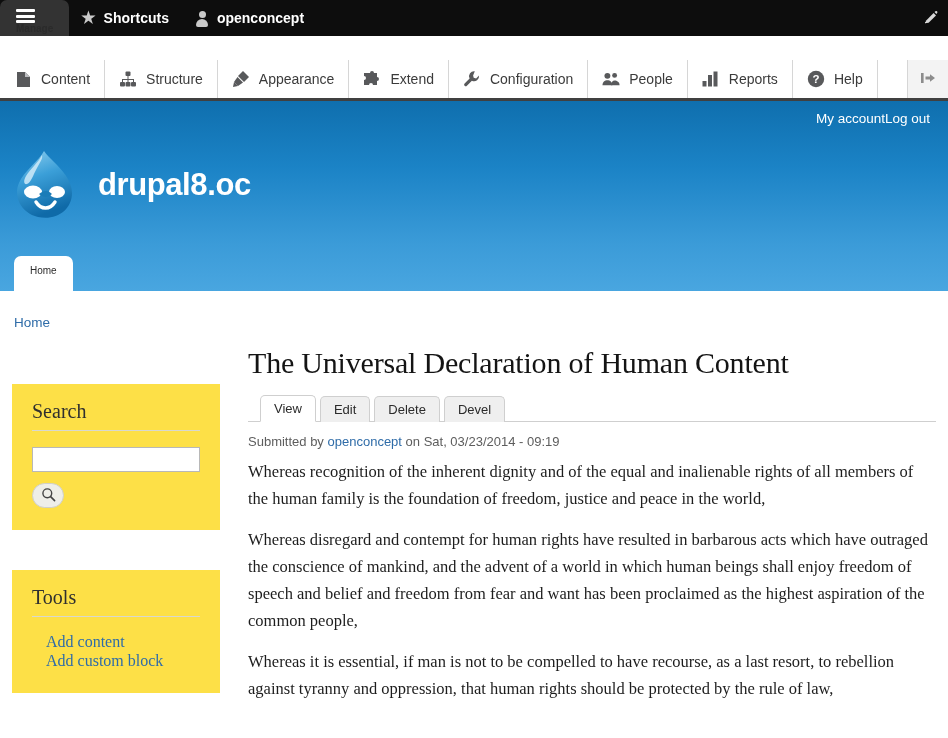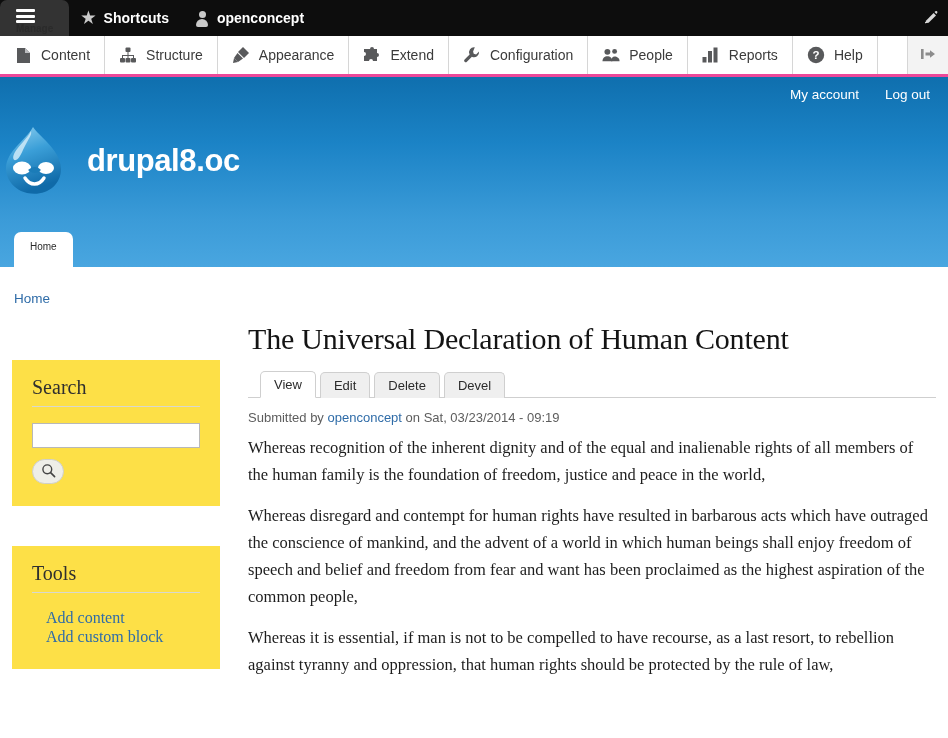--- a/index.html
+++ b/index.html
@@ -61,24 +61,25 @@
   .ico-person::after {
     content: ""; position: absolute; left: 1px; top: 8px;
     width: 12px; height: 8px; background: #c9c9c9;
     border-radius: 6px 6px 2px 2px;
   }
 
   
   .toolbar-tray {
     height: 41px;
     background: #fff;
-    border-bottom: 3px solid #ec4899;
+    border-bottom: 3px solid #404040;
     display: flex;
     align-items: stretch;
     font-size: 14px;
+    margin-top: 24px;
   }
   .tray-item {
     display: flex;
     align-items: center;
     gap: 9px;
     padding: 0 14px;
     color: #3b3b3b;
     border-right: 1px solid #d6d6d6;
     cursor: pointer;
     white-space: nowrap;
@@ -93,28 +94,28 @@
   
   .site-header {
     position: relative;
     height: 190px;
     background: linear-gradient(to bottom, #0f6fae 0%, #1b83c6 35%, #3b9bd8 75%, #49a6e0 100%);
     overflow: visible;
   }
   .header-links {
     position: absolute;
     top: 10px; right: 18px;
-    display: flex; gap: 26px;
+    display: flex; 
   }
   .header-links a {
     color: #fff; font-size: 13.5px; text-decoration: none; cursor: pointer;
   }
   .brand {
     position: absolute;
-    left: 1px; top: 48px;
+    left: 12px; top: 48px;
     display: flex; align-items: center; gap: 22px;
   }
   .brand-name {
     color: #fff;
     font-size: 31px;
     font-weight: bold;
     letter-spacing: -0.4px;
   }
   
   .druplicon { width: 64px; height: 72px; position: relative; }

